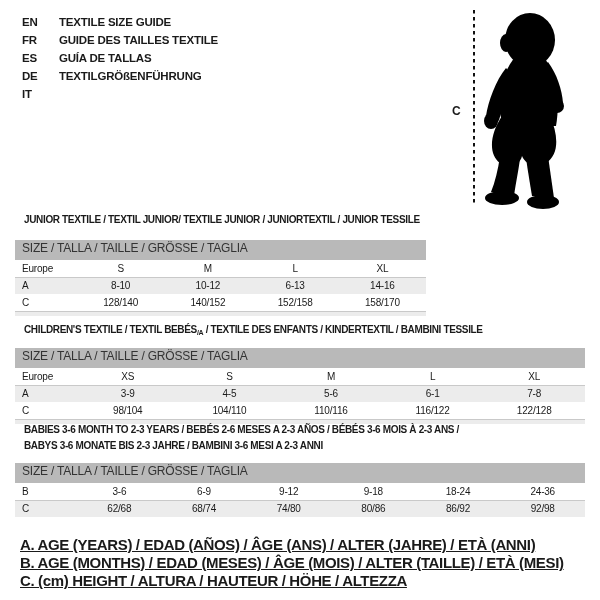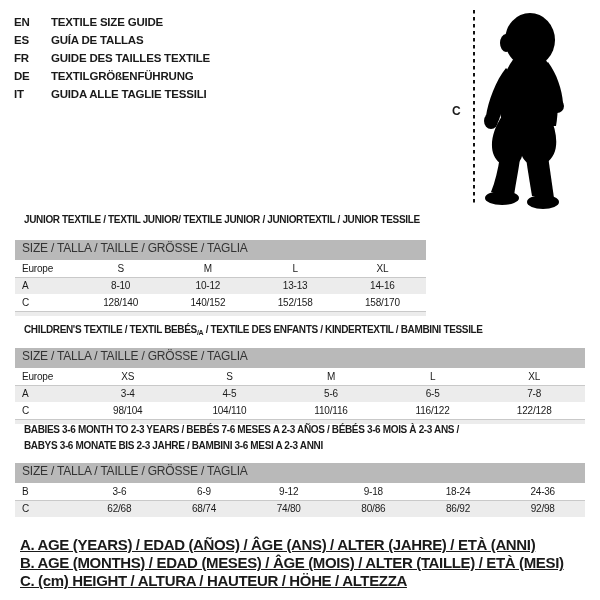--- a/index.html
+++ b/index.html
@@ -1,21 +1,21 @@
 <!DOCTYPE html>
 <html><head>
 <meta charset="utf-8">
 <style>
   html,body{margin:0;padding:0;background:#fff;}
   .canvas{
     position:relative;width:600px;height:600px;overflow:hidden;background:#ffffff;
     font-family:"Liberation Sans",sans-serif;color:#1a1a1a;
   }
   
-  .langs{position:absolute;left:14px;top:13px;}
+  .langs{position:absolute;left:22px;top:13px;}
   .lang-row{display:flex;height:18px;line-height:18px;font-weight:bold;font-size:11.5px;letter-spacing:-0.2px;}
   .lang-row .code{width:37px;}
   
   .figure{position:absolute;left:440px;top:4px;width:158px;height:208px;}
   .figure svg{position:absolute;left:0;top:0;}
   .figc{position:absolute;left:12px;top:100px;font-weight:bold;font-size:12px;}
   
   .tbl-title{position:absolute;left:24px;font-weight:bold;font-size:10px;letter-spacing:-0.35px;white-space:nowrap;}
   .tt1{top:214px;}
   .tt2{top:324px;}
@@ -40,34 +40,33 @@
 <body>
 
 <div class="canvas">
 
   <div class="langs">
     <div class="lang-row">
       <span class="code">EN</span>
       <span class="ltitle">TEXTILE SIZE GUIDE</span>
     </div>
     <div class="lang-row">
+      <span class="code">FR</span>
+      <span class="ltitle">GUIDE DES TAILLES TEXTILE</span>
+    </div>
+    <div class="lang-row">
       <span class="code">ES</span>
       <span class="ltitle">GUÍA DE TALLAS</span>
-    </div>
-    <div class="lang-row">
-      <span class="code">FR</span>
-      <span class="ltitle">GUIDE DES TAILLES TEXTILE</span>
     </div>
     <div class="lang-row">
       <span class="code">DE</span>
       <span class="ltitle">TEXTILGRÖßENFÜHRUNG</span>
     </div>
     <div class="lang-row">
       <span class="code">IT</span>
-      <span class="ltitle">GUIDA ALLE TAGLIE TESSILI</span>
     </div>
   </div>
 
   <div class="figure">
     <svg width="158" height="208" viewBox="0 0 158 208">
       <line x1="34" y1="6" x2="34" y2="202" stroke="#111111" stroke-width="2" stroke-dasharray="3.5 3.5"></line>
       <g fill="#000000">
         <ellipse cx="66" cy="39" rx="6" ry="9"></ellipse>
         <ellipse cx="90" cy="36" rx="25" ry="27"></ellipse>
         <path d="M78,50 C66,62 58,82 60,108 C61,116 63,120 64,122 L116,122 C120,98 118,72 102,50 Z"></path>
@@ -92,21 +91,21 @@
       <span class="lbl">Europe</span>
       <span class="cell">S</span>
       <span class="cell">M</span>
       <span class="cell">L</span>
       <span class="cell">XL</span>
     </div>
     <div class="trow striped">
       <span class="lbl">A</span>
       <span class="cell">8-10</span>
       <span class="cell">10-12</span>
-      <span class="cell">13-13</span>
+      <span class="cell">6-13</span>
       <span class="cell">14-16</span>
     </div>
     <div class="trow">
       <span class="lbl">C</span>
       <span class="cell">128/140</span>
       <span class="cell">140/152</span>
       <span class="cell">152/158</span>
       <span class="cell">158/170</span>
     </div>
     <div class="strip"></div>
@@ -118,39 +117,39 @@
     <div class="trow">
       <span class="lbl">Europe</span>
       <span class="cell">XS</span>
       <span class="cell">S</span>
       <span class="cell">M</span>
       <span class="cell">L</span>
       <span class="cell">XL</span>
     </div>
     <div class="trow striped">
       <span class="lbl">A</span>
-      <span class="cell">3-4</span>
+      <span class="cell">3-9</span>
       <span class="cell">4-5</span>
       <span class="cell">5-6</span>
-      <span class="cell">6-5</span>
+      <span class="cell">6-1</span>
       <span class="cell">7-8</span>
     </div>
     <div class="trow">
       <span class="lbl">C</span>
       <span class="cell">98/104</span>
       <span class="cell">104/110</span>
       <span class="cell">110/116</span>
       <span class="cell">116/122</span>
       <span class="cell">122/128</span>
     </div>
     <div class="strip"></div>
   </div>
 
   <div class="tbl-title tt3">
-    <div>BABIES 3-6 MONTH TO 2-3 YEARS / BEBÉS 7-6 MESES A 2-3 AÑOS / BÉBÉS 3-6 MOIS À 2-3 ANS /</div>
+    <div>BABIES 3-6 MONTH TO 2-3 YEARS / BEBÉS 2-6 MESES A 2-3 AÑOS / BÉBÉS 3-6 MOIS À 2-3 ANS /</div>
     <div>BABYS 3-6 MONATE BIS 2-3 JAHRE / BAMBINI 3-6 MESI A 2-3 ANNI</div>
   </div>
   <div class="tbl t3">
     <div class="band">SIZE / TALLA / TAILLE / GRÖSSE / TAGLIA</div>
     <div class="trow">
       <span class="lbl">B</span>
       <span class="cell">3-6</span>
       <span class="cell">6-9</span>
       <span class="cell">9-12</span>
       <span class="cell">9-18</span>

